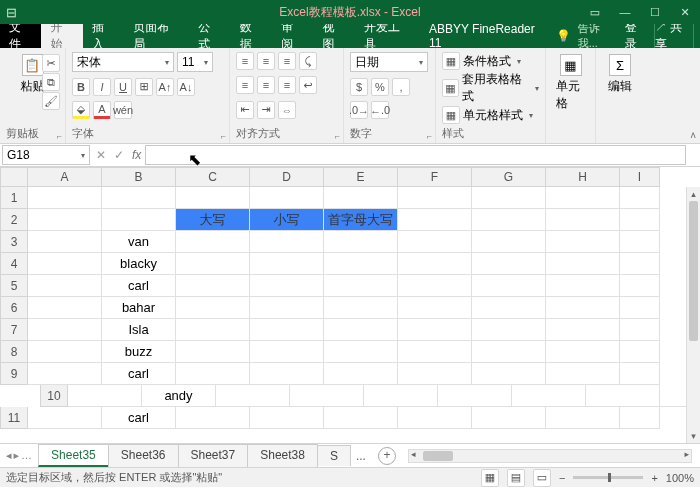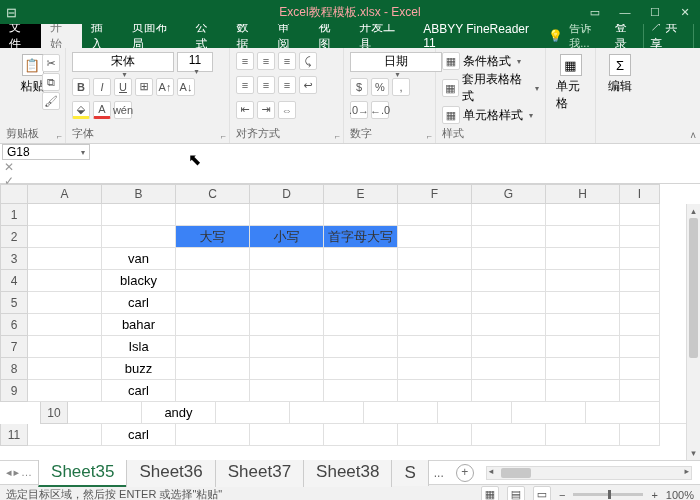--- a/index.html
+++ b/index.html
@@ -9,52 +9,52 @@
 .titlebar .winbtns { position: absolute; right: 0; display: flex; }
 .titlebar .winbtns div { width: 30px; height: 24px; display: flex; align-items: center; justify-content: center; color: #cfe6d6; font-size: 11px; }
 .titlebar .help { position: absolute; left: 6px; color: #cfe6d6; font-size: 13px; }
 .tabs { height: 24px; background: #0a6332; display: flex; align-items: stretch; color: #fff; font-size: 12px; }
 .tabs .tab { padding: 0 9px; display: flex; align-items: center; cursor: pointer; }
 .tabs .tab.file { background: #000000; }
 .tabs .tab.active { background: #f1f1f1; color: #737373; }
 .tabs .right { margin-left: auto; display: flex; align-items: center; gap: 6px; padding-right: 6px; }
 .tabs .right .tell { color: #bfe0c9; font-size: 11px; }
 .tabs .right .login { color: #fff; }
-.tabs .right .share { background: #0a6332; border: 1px solid #3b8c5d; padding: 1px 6px; border-radius: 2px; }
+.tabs .right .share { background: #0a6332; border: 1px solid #3b8c5d; padding: 1px 0; border-radius: 2px; }
 .ribbon { height: 96px; background: #f1f1f1; border-bottom: 1px solid #d4d4d4; display: flex; position: relative; }
 .group { border-right: 1px solid #e1e1e1; padding: 4px 6px 2px 6px; display: flex; flex-direction: column; justify-content: space-between; }
 .group .label { font-size: 11px; color: #666; padding-top: 1px; position: relative; }
 .group .label .launcher { position: absolute; right: -3px; bottom: 0; font-size: 9px; color: #888; }
 .bigbtn { display: flex; flex-direction: column; align-items: center; justify-content: center; gap: 2px; padding: 2px 4px; }
 .bigbtn .ico { width: 22px; height: 22px; background: #fff; border: 1px solid #bbb; display: flex; align-items: center; justify-content: center; font-size: 13px; }
 .smico { width: 18px; height: 18px; border: 1px solid #d5d5d5; background: #fff; display: inline-flex; align-items: center; justify-content: center; font-size: 11px; color: #555; border-radius: 2px; }
-.sel { height: 20px; border: 1px solid #c8c8c8; background: #fff; padding: 0 4px; display: flex; align-items: center; justify-content: space-between; font-size: 12px; flex-direction: column; }
+.sel { height: 20px; border: 1px solid #c8c8c8; background: #fff; padding: 0 4px; display: flex; align-items: center; justify-content: space-between; font-size: 12px; }
 .dd { font-size: 8px; color: #666; margin-left: 3px; }
 .row { display: flex; gap: 3px; align-items: center; }
 .ribbon .collapse { position: absolute; right: 4px; bottom: 2px; font-size: 10px; color: #666; }
-.namebar { height: 40px; border-bottom: 1px solid #d4d4d4; display: flex; align-items: flex-start; background: #fff; flex-direction: column; }
+.namebar { height: 23px; border-bottom: 1px solid #d4d4d4; display: flex; align-items: center; background: #fff; }
 .namebox { width: 88px; height: 20px; border: 1px solid #c8c8c8; margin: 0 2px; display: flex; align-items: center; padding: 0 4px; font-size: 12px; justify-content: space-between; }
 .fxbtn { width: 18px; color: #999; text-align: center; }
 .fxlabel { font-style: italic; color: #777; font-size: 12px; padding: 0 4px; }
 .fbar { flex: 1; height: 20px; border: 1px solid #c8c8c8; margin-right: 14px; }
 .grid { position: relative; height: 276px; overflow: hidden; background: #fff; }
 .ghead, .grow { display: flex; }
 .corner { width: 28px; height: 20px; background: #f1f1f1; border: 1px solid #d4d4d4; }
 .ch { width: 74px; height: 20px; background: #f1f1f1; border-right: 1px solid #d4d4d4; border-bottom: 1px solid #d4d4d4; border-top: 1px solid #d4d4d4; text-align: center; font-size: 12px; color: #555; line-height: 19px; }
 .ch:last-child { width: 40px; }
 .rh { width: 28px; background: #f1f1f1; border: 1px solid #d4d4d4; border-top: none; text-align: center; font-size: 12px; color: #555; display: flex; align-items: center; justify-content: center; }
 .cell { width: 74px; border-right: 1px solid #e0e0e0; border-bottom: 1px solid #e0e0e0; text-align: center; font-size: 13px; display: flex; align-items: center; justify-content: center; }
 .cell.last { width: 40px; }
 .hdr { background: #3b82f6; color: #333; font-weight: 500; }
 .vscroll { position: absolute; right: 0; top: 20px; bottom: 0; width: 14px; background: #f1f1f1; border-left: 1px solid #dcdcdc; }
 .vscroll .up, .vscroll .down { height: 14px; text-align: center; font-size: 9px; color: #666; line-height: 14px; }
 .vscroll .thumb { position: absolute; top: 14px; left: 2px; right: 2px; height: 140px; background: #c8c8c8; border-radius: 2px; }
 .sheets { height: 24px; border-top: 1px solid #d4d4d4; background: #fff; display: flex; align-items: center; }
 .sheets .nav { display: flex; gap: 2px; padding: 0 6px; color: #888; font-size: 11px; }
-.sheets .tab { padding: 3px 12px; border: 1px solid #ccc; border-bottom: none; background: #f4f4f4; font-size: 17px; color: #444; margin-right: -1px; }
+.sheets .tab { padding: 3px 12px; border: 1px solid #ccc; border-bottom: none; background: #f4f4f4; font-size: 12px; color: #444; margin-right: -1px; }
 .sheets .tab.active { background: #fff; border-bottom: 2px solid #217346; color: #217346; }
 .sheets .more { padding: 0 6px; color: #666; }
 .sheets .plus { width: 18px; height: 18px; border: 1px solid #aaa; border-radius: 50%; text-align: center; line-height: 15px; color: #666; margin-left: 6px; }
 .sheets .hscroll { flex: 1; height: 14px; margin: 0 8px 0 12px; background: #f1f1f1; border: 1px solid #dcdcdc; position: relative; }
 .sheets .hscroll .thumb { position: absolute; left: 14px; top: 1px; bottom: 1px; width: 30px; background: #c8c8c8; border-radius: 2px; }
 .status { height: 20px; background: #f1f1f1; border-top: 1px solid #d4d4d4; display: flex; align-items: center; font-size: 11px; color: #555; padding: 0 6px; }
 .status .right { margin-left: auto; display: flex; align-items: center; gap: 8px; }
 .status .slider { width: 70px; height: 3px; background: #c8c8c8; position: relative; }
 .status .slider .h { position: absolute; left: 50%; top: -3px; width: 3px; height: 9px; background: #666; }
 .cursor { position: absolute; left: 188px; top: 150px; font-size: 16px; z-index: 50; pointer-events: none; }
@@ -146,21 +146,21 @@
     </div>
     <div class="row">
       <span class="smico">⇤</span>
       <span class="smico">⇥</span>
       <span class="smico">⇔</span>
     </div>
     <div class="label"><span>对齐方式</span><span class="launcher">⌐</span></div>
   </div>
 
   <div class="group" style="width:92px">
-    <div class="sel" style="width:92px">
+    <div class="sel" style="width:78px">
         <span>日期</span>
         <span class="dd">▾</span>
       </div>
     <div class="row">
       <span class="smico">$</span>
       <span class="smico">%</span>
       <span class="smico">,</span>
     </div>
     <div class="row">
       <span class="smico">.0→</span>

